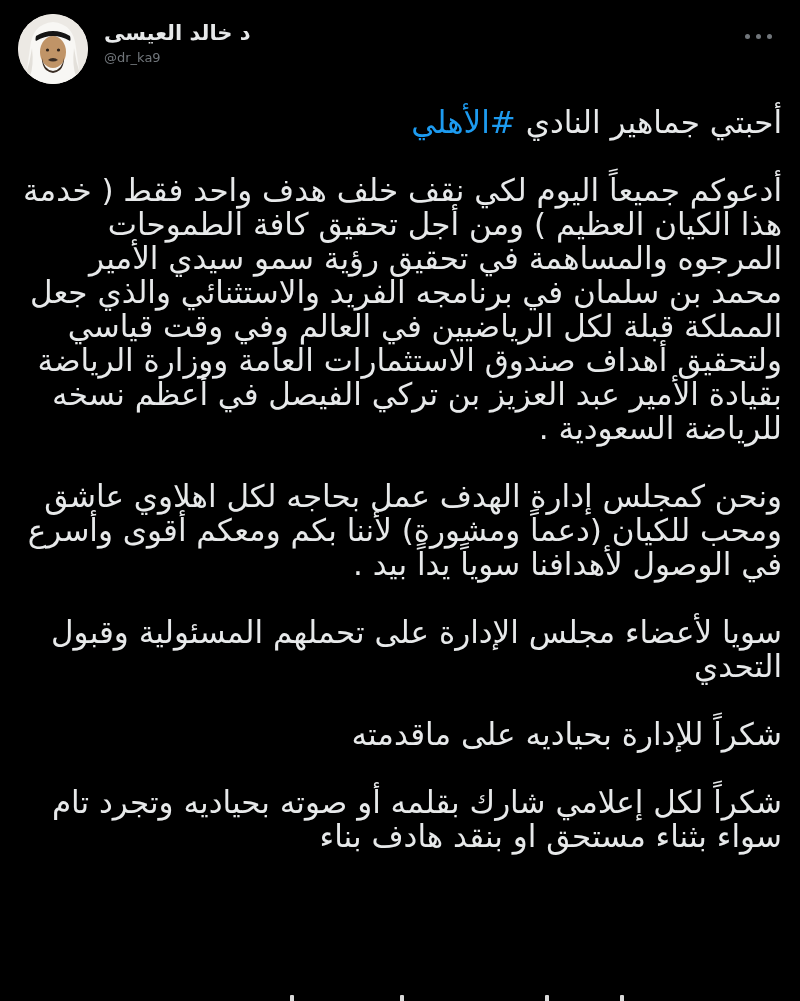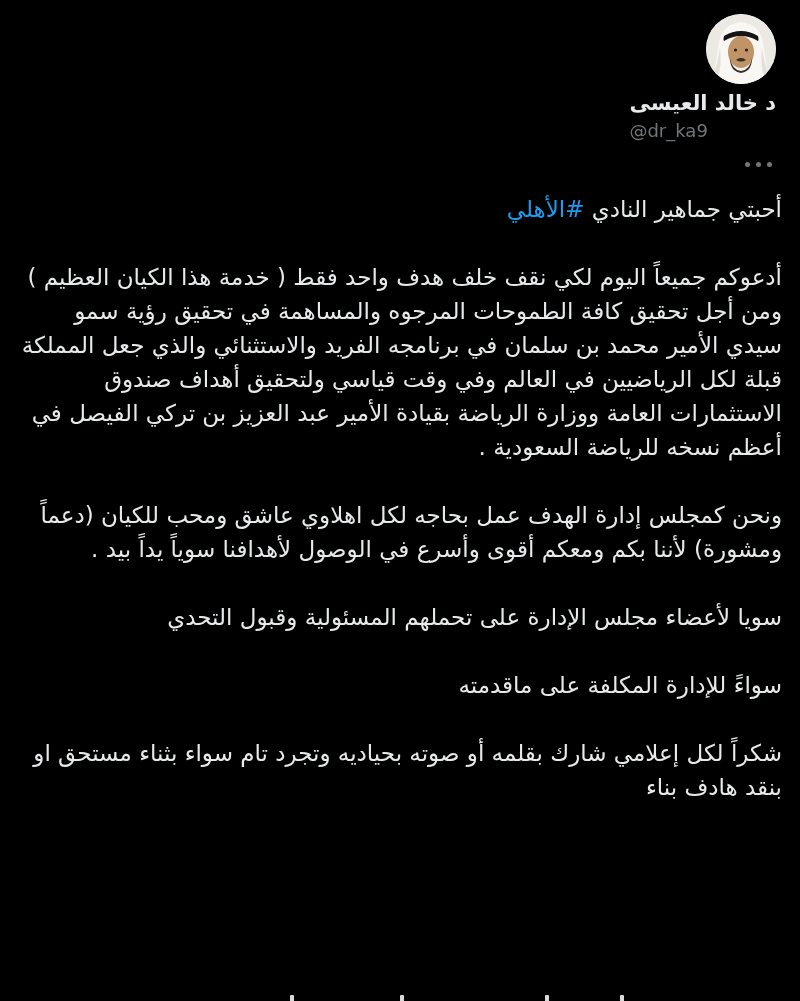--- a/index.html
+++ b/index.html
@@ -12,50 +12,49 @@
   html,body{margin:0;padding:0;}
   body{
     width:800px;height:1001px;overflow:hidden;
     background:var(--bg);
     font-family:"DejaVu Sans","Liberation Sans",sans-serif;
   }
   .page{
     position:relative;width:800px;height:1001px;background:var(--bg);overflow:hidden;
   }
   .tweet-header{
-    display:flex;align-items:flex-end;
+    display:flex;align-items:flex-start;
     padding:14px 24px 0 18px;
-    flex-direction:column;
   }
   .avatar{
     width:70px;height:70px;border-radius:50%;overflow:hidden;flex:none;
     cursor:pointer;background:#ece9e4;
   }
   .avatar svg{display:block;width:70px;height:70px;}
   .user-names{
     margin-left:16px;padding-top:7px;display:flex;flex-direction:column;cursor:pointer;
   }
   .display-name{
     color:var(--text);font-size:21px;font-weight:bold;line-height:1.2;
     direction:rtl;
   }
   .handle{
-    color:var(--secondary);font-size:18px;margin-top:4px;line-height:1.2;
+    color:var(--secondary);font-size:13px;margin-top:4px;line-height:1.2;
   }
   .more-button{
     margin-left:auto;margin-top:16px;display:flex;gap:6px;cursor:pointer;
     padding:4px;
   }
   .more-button .dot{
     width:5px;height:5px;border-radius:50%;background:var(--secondary);
   }
   .tweet-body{
     direction:rtl;text-align:right;
     color:var(--text);
-    font-size:23px;line-height:34px;
+    font-size:31px;line-height:34px;
     padding:0 18px;
     margin-top:21px;
   }
   .tweet-paragraph{margin:0 0 34px 0;}
   .hashtag{color:var(--accent);text-decoration:none;cursor:pointer;}
   .clipped-next-line{
     position:absolute;top:995px;left:0;width:800px;height:14px;
   }
   .clipped-next-line .mark{
     position:absolute;top:0;width:4px;height:12px;background:#d9d9d9;border-radius:1px;
@@ -100,21 +99,21 @@
       <span class="dot"></span>
     </div>
   </header>
 
   <article class="tweet-body" dir="rtl">
     <p class="tweet-paragraph"><span>أحبتي جماهير النادي </span><a class="hashtag" href="#">#الأهلي</a><br></p>
     <div>
         <p class="tweet-paragraph">أدعوكم جميعاً اليوم لكي نقف خلف هدف واحد فقط ( خدمة هذا الكيان العظيم ) ومن أجل تحقيق كافة الطموحات المرجوه والمساهمة في تحقيق رؤية سمو سيدي الأمير محمد بن سلمان في برنامجه الفريد والاستثنائي والذي جعل المملكة قبلة لكل الرياضيين في العالم وفي وقت قياسي ولتحقيق أهداف صندوق الاستثمارات العامة ووزارة الرياضة بقيادة الأمير عبد العزيز بن تركي الفيصل في أعظم نسخه للرياضة السعودية .</p>
         <p class="tweet-paragraph">ونحن كمجلس إدارة الهدف عمل بحاجه لكل اهلاوي عاشق ومحب للكيان (دعماً ومشورة) لأننا بكم ومعكم أقوى وأسرع في الوصول لأهدافنا سوياً يداً بيد .</p>
         <p class="tweet-paragraph">سويا لأعضاء مجلس الإدارة على تحملهم المسئولية وقبول التحدي</p>
-        <p class="tweet-paragraph">سواءً للإدارة المكلفة على ماقدمته</p>
+        <p class="tweet-paragraph">شكراً للإدارة بحياديه على ماقدمته</p>
         <p class="tweet-paragraph">شكراً لكل إعلامي شارك بقلمه أو صوته بحياديه وتجرد تام سواء بثناء مستحق او بنقد هادف بناء</p>
       </div>
   </article>
 
   <div class="clipped-next-line">
     <span class="mark m1"></span>
     <span class="mark m2"></span>
     <span class="mark m3"></span>
     <span class="mark m4"></span>
   </div>

